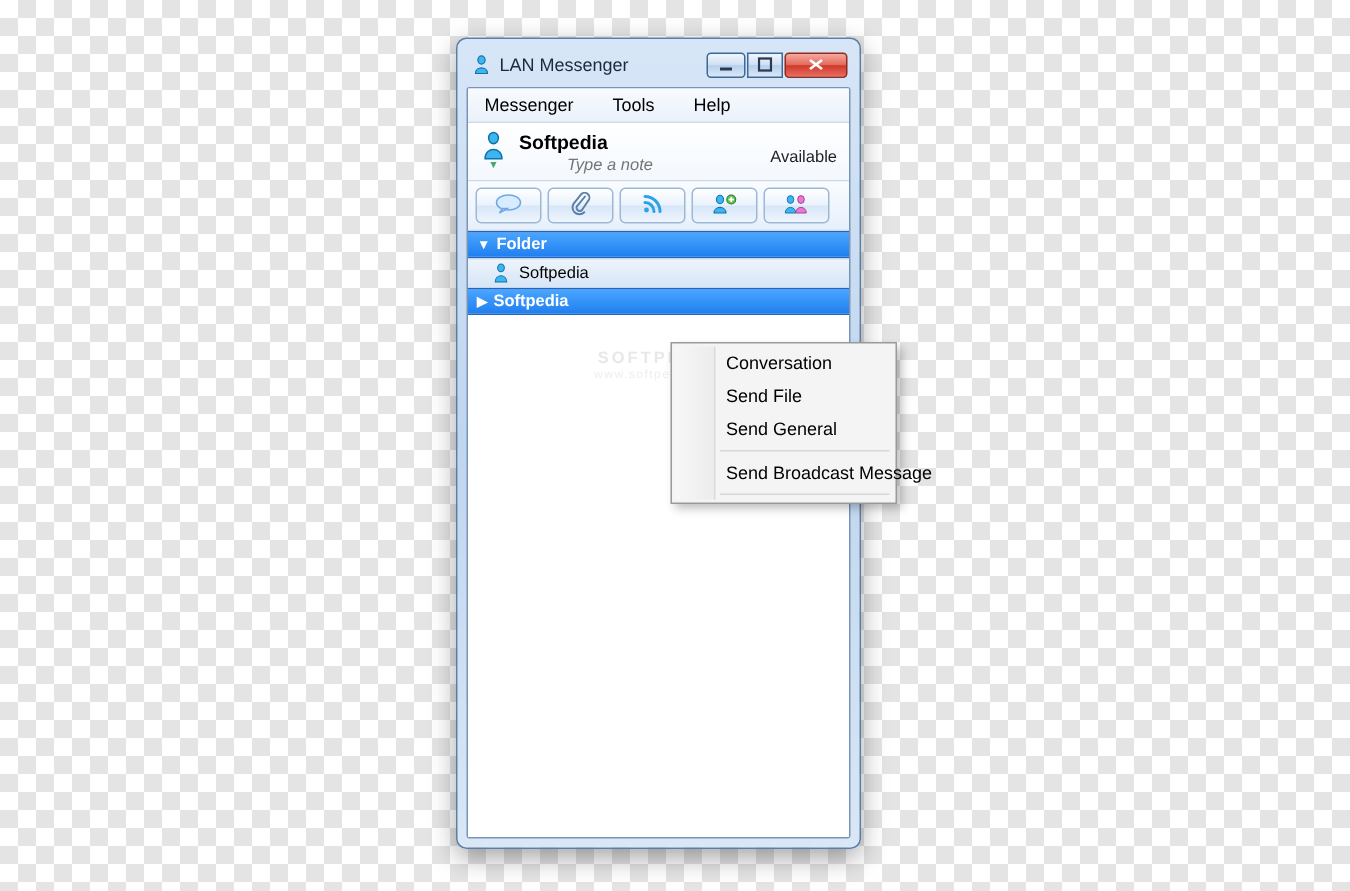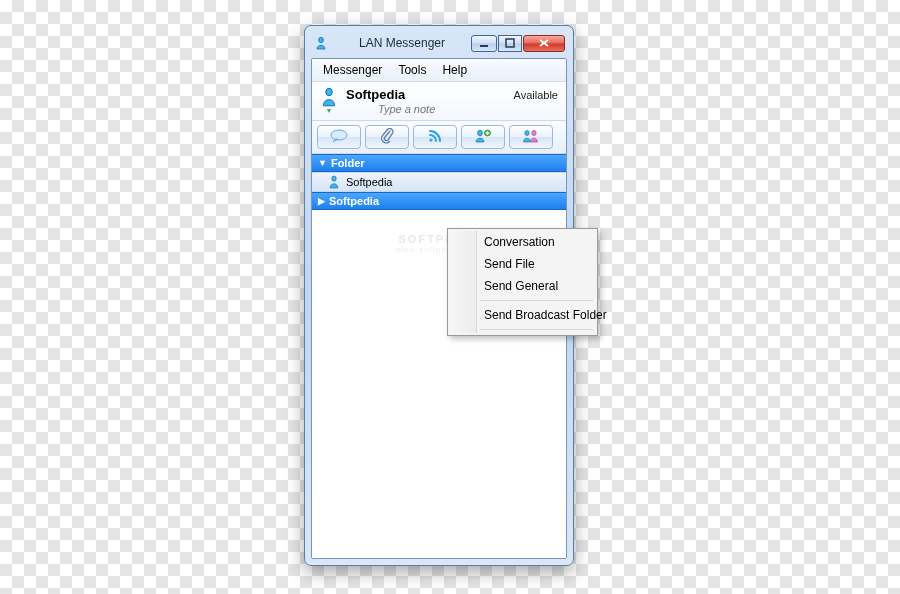--- a/index.html
+++ b/index.html
@@ -35,21 +35,20 @@
     padding: 6px;
   }
 
   
   .titlebar {
     height: 22px;
     display: flex;
     align-items: center;
     padding: 0 2px 4px 2px;
     color: #1b2b3f;
-    text-align: center;
   }
   .titlebar .app-icon {
     width: 16px; height: 16px; margin-right: 4px;
     display:inline-flex;align-items:center;justify-content:center;
   }
   .titlebar .title-text { flex: 1; font-size: 12px; }
   .win-btns { display:flex; gap:1px; }
   .win-btn {
     height: 17px;
     border-radius: 3px;
@@ -82,21 +81,21 @@
     display:flex;
     flex-direction:column;
   }
 
   
   .menubar {
     height: 20px;
     display:flex;
     align-items:center;
     padding: 1px 4px;
-    gap: 2px;
+    gap: 12px;
     background: linear-gradient(to bottom,#f8fbff,#e9f1fa);
     border-bottom:1px solid #cfd9e6;
   }
   .menubar .menu-item {
     padding: 1px 7px;
     border-radius:2px;
   }
 
   
   .user-panel {
@@ -109,21 +108,21 @@
   }
   .user-panel .avatar-col { display:flex;flex-direction:column;align-items:center; }
   .user-panel .status-drop { font-size:7px;color:#4a6;line-height:6px;margin-top:1px; }
   .user-panel .name-col { flex:1; }
   .user-panel .username { font-weight:bold; font-size:13px; }
   .user-panel .note-input {
     border:none; outline:none; background:transparent;
     font-style:italic; color:#999; font-size:11px; width:100%;
     padding:0;margin-top:1px;margin-left:32px;
   }
-  .user-panel .status-text { font-size:11px; color:#222;margin-top:2px; }
+  .user-panel .status-text { font-size:11px; color:#222;margin-top:12px; }
 
   
   .toolbar {
     display:flex;
     gap:4px;
     padding:4px 5px;
     background: linear-gradient(to bottom,#f9fcff,#e7f0fb);
     border-bottom:1px solid #cfd9e6;
   }
   .tool-btn {
@@ -340,18 +339,18 @@
         <span>Softpedia</span>
       </div>
     </div>
 
     <div class="context-menu">
       <div class="gutter"></div>
       <div class="ctx-item">Conversation</div>
       <div class="ctx-item">Send File</div>
       <div class="ctx-item">Send General</div>
       <div class="ctx-sep"></div>
-      <div class="ctx-item">Send Broadcast Folder</div>
+      <div class="ctx-item">Send Broadcast Message</div>
       <div class="ctx-sep"></div>
     </div>
 
   </div>
 </div>
 
 </body></html>

